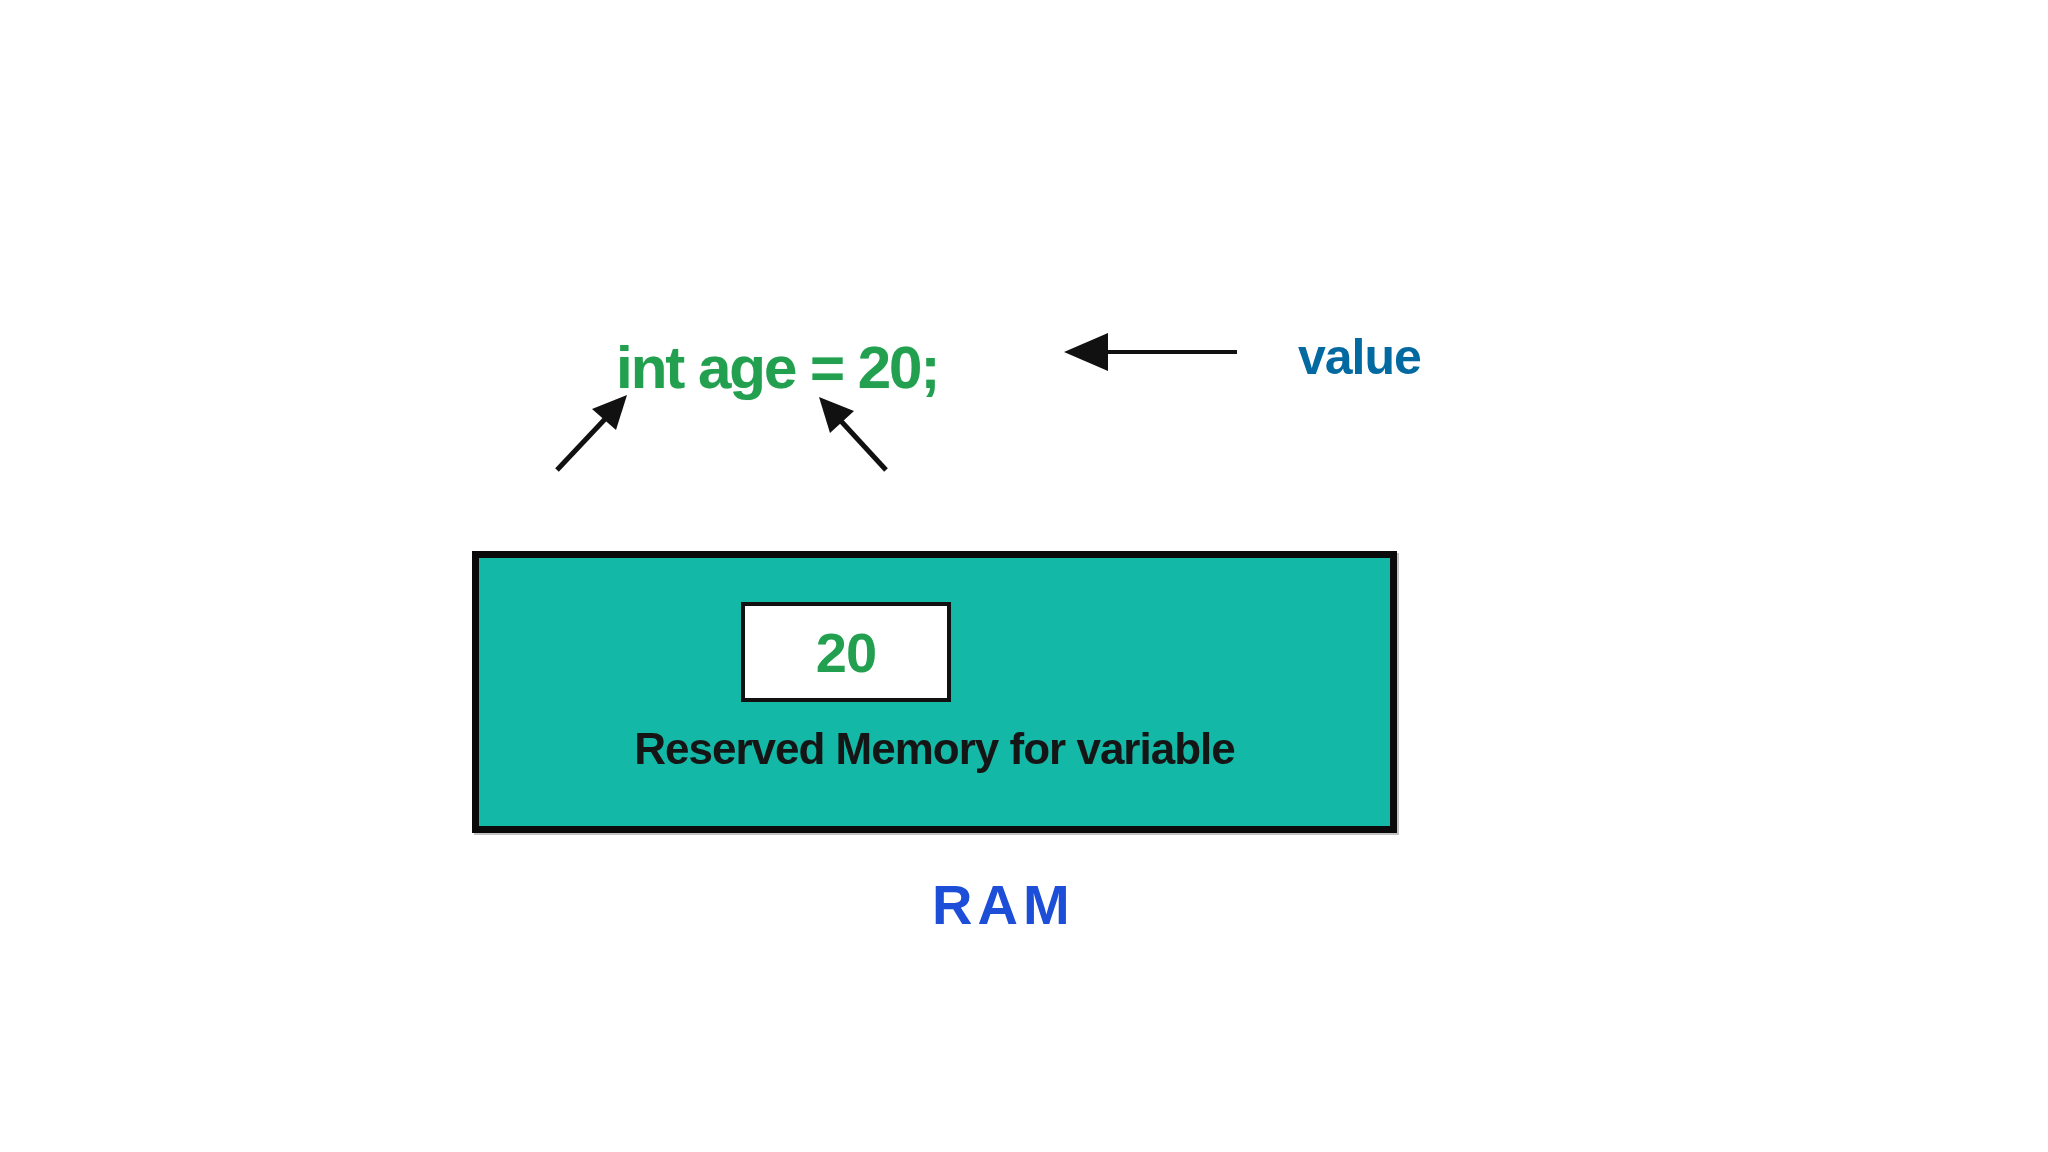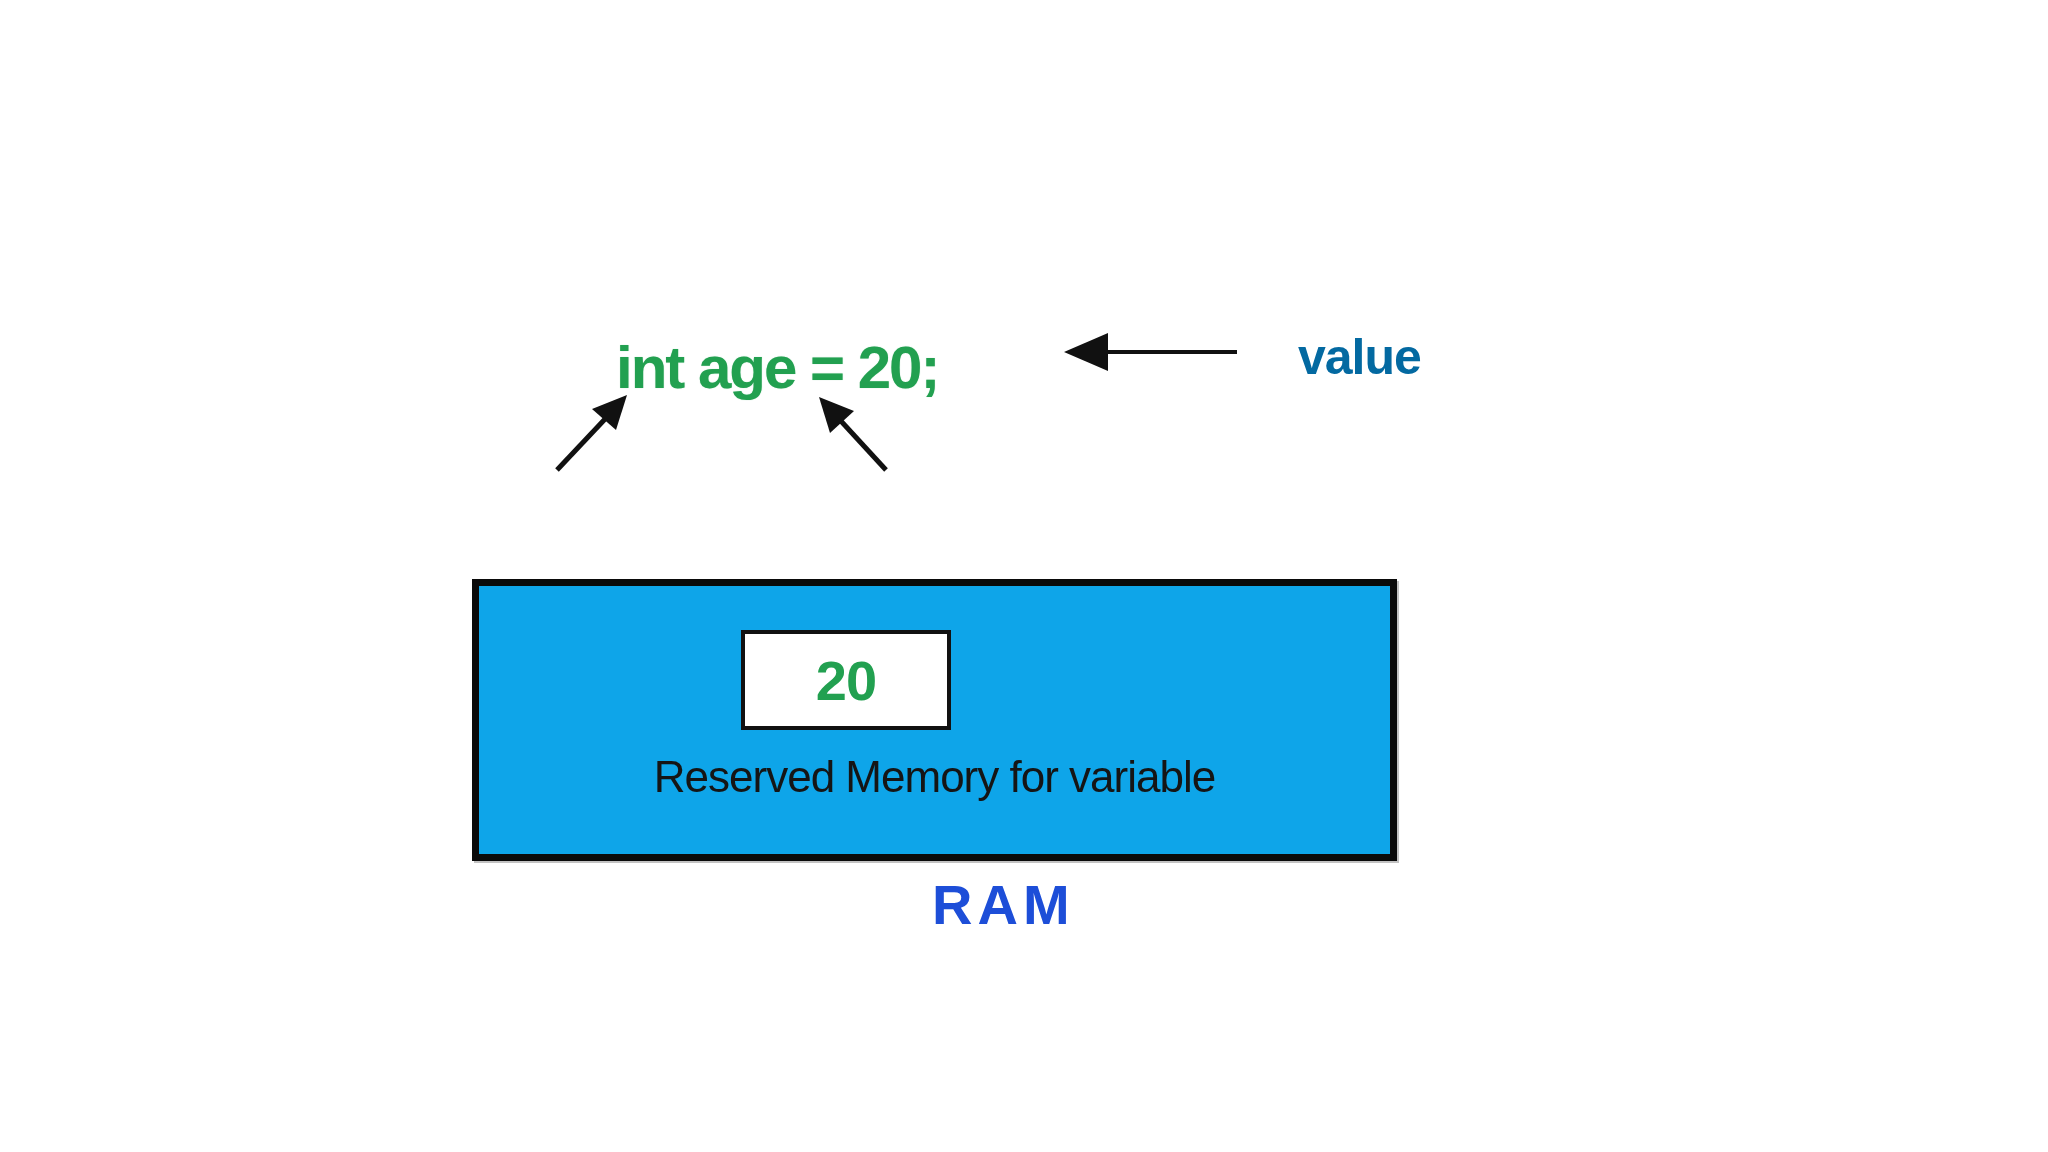--- a/index.html
+++ b/index.html
@@ -71,25 +71,25 @@
   }
 
   .arrows-overlay {
     left: 0; top: 0;
     width: 2048px; height: 1152px;
     pointer-events: none;
   }
 
   .ram-box {
     left: 472px;
-    top: 579px;
+    top: 551px;
     width: 911px;
     height: 268px;
     border: 7px solid #0a0a0a;
-    background: #0ea5e9;
+    background: #14b8a6;
     box-shadow: 2px 2px 0 rgba(120,120,120,0.45);
   }
   .memory-cell {
     position: absolute;
     left: 262px;
     top: 44px;
     width: 202px;
     height: 92px;
     border: 4px solid #111111;
     background: #ffffff;
@@ -103,21 +103,21 @@
     color: #22A050;
     letter-spacing: -1px;
   }
   .memory-caption {
     position: absolute;
     left: 0;
     top: 166px;
     width: 100%;
     text-align: center;
     font-size: 44px;
-    font-weight: 400;
+    font-weight: 700;
     letter-spacing: -1px;
     color: #151515;
     white-space: nowrap;
   }
 
   .ram-label {
     left: 932px;
     top: 876px;
     font-size: 56px;
     font-weight: 700;

